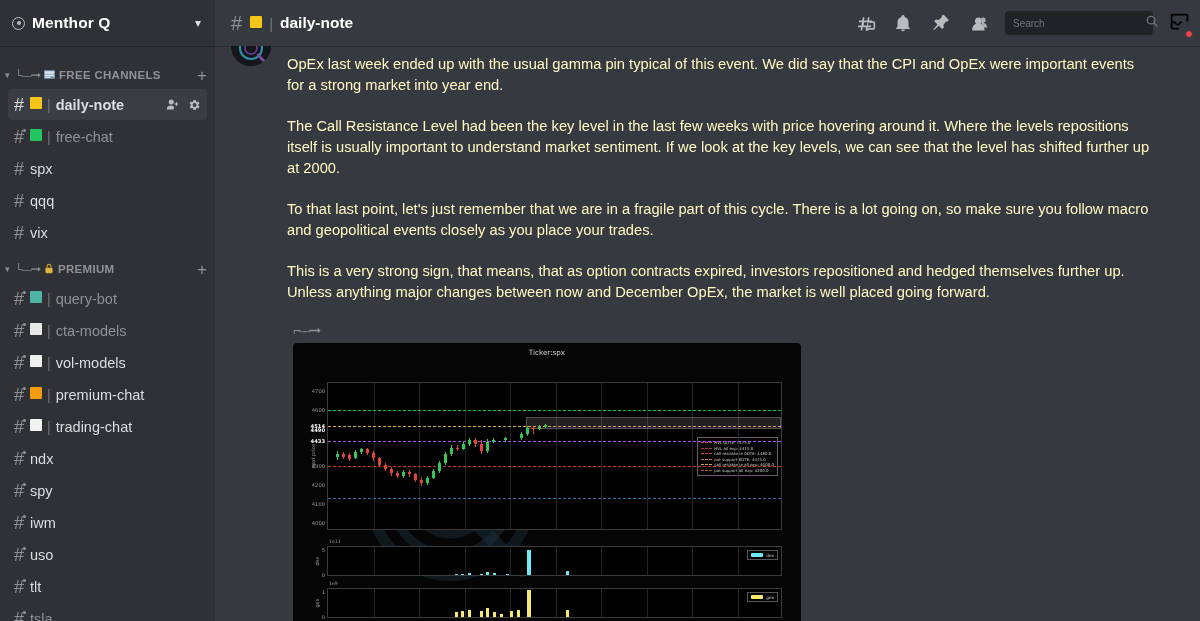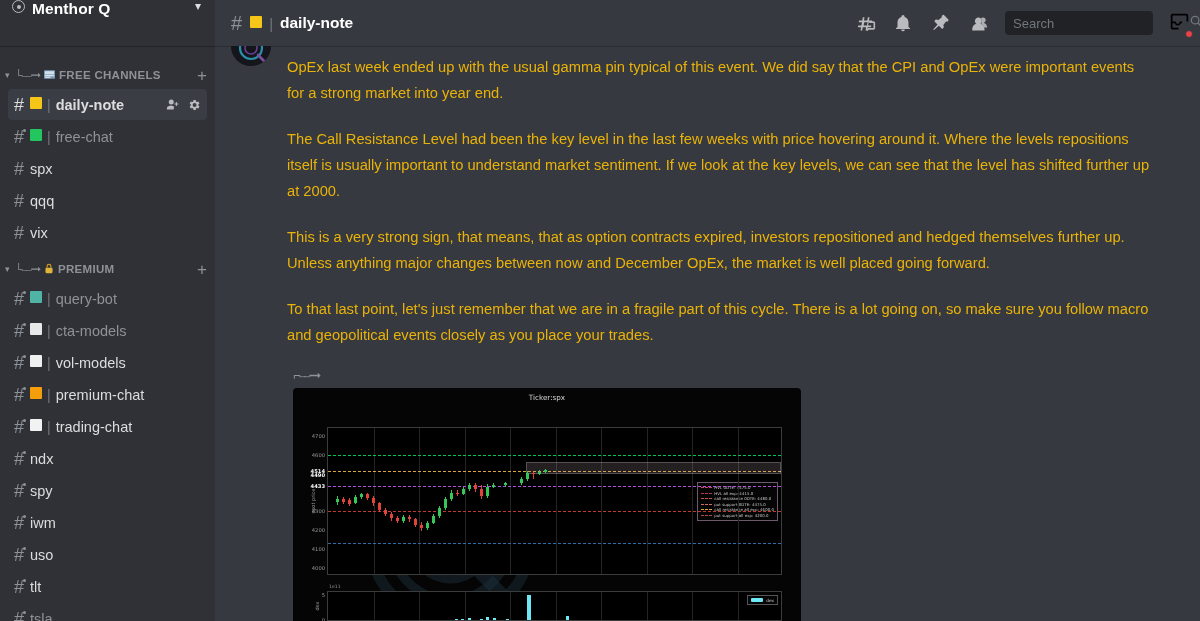--- a/index.html
+++ b/index.html
@@ -14,21 +14,21 @@
   
   .sidebar {
     width: 215px; height: 621px;
     background: #2f3136;
     display: flex; flex-direction: column;
     flex: 0 0 215px;
     position: relative;
   }
   .server-header {
     height: 46px; flex: 0 0 46px;
-    display: flex; 
+    display: flex; align-items: center;
     padding: 0 14px 0 12px;
     box-shadow: 0 1px 0 rgba(0,0,0,.28);
     cursor: pointer;
   }
   .server-badge {
     width: 13px; height: 13px; border-radius: 50%;
     border: 1.4px solid #b9bbbe;
     display: flex; align-items: center; justify-content: center;
     margin-right: 7px; flex: 0 0 13px;
   }
@@ -106,21 +106,21 @@
   .tb-spacer { flex: 1; }
   .tb-icons { display: flex; align-items: center; gap: 17px; color: #b9bbbe; }
   .tb-icons svg { display: block; cursor: pointer; }
   .searchbox {
     width: 148px; height: 24px; background: #202225;
     border-radius: 4px; display: flex; align-items: center;
     padding: 0 6px 0 8px; margin-left: 17px; cursor: text;
   }
   .searchbox input {
     flex: 1; background: transparent; border: 0; outline: 0;
-    color: #dcddde; font-size: 13px; font-family: "Liberation Sans", sans-serif;
+    color: #dcddde; font-size: 10px; font-family: "Liberation Sans", sans-serif;
   }
   .searchbox input::placeholder { color: #72767d; }
   .search-ico { color: #72767d; }
   .inbox-wrap { position: relative; margin-left: 16px; }
   .inbox-dot {
     position: absolute; right: -3px; bottom: -2px;
     width: 8px; height: 8px; border-radius: 50%;
     background: #ed4245; border: 1.5px solid #36393f;
   }
 
@@ -132,21 +132,21 @@
   .msg {
     display: flex; padding: 2px 48px 0 16px; position: relative;
   }
   .avatar {
     width: 40px; height: 40px; border-radius: 50%;
     background: #1a1c22; flex: 0 0 40px; margin-right: 16px;
     margin-top: -22px; overflow: hidden; position: relative;
   }
   .msg-body { flex: 1; min-width: 0; }
   .para {
-    color: #eab308; font-size: 14.7px; line-height: 26px;
+    color: #fef9c3; font-size: 14.7px; line-height: 21px;
     margin-bottom: 20px; max-width: 910px;
   }
   .para:first-child { margin-top: 6px; }
   .arrow-glyph {
     color: #8e9297; font-size: 13px; letter-spacing: -1.5px;
     margin: 2px 0 6px 6px; display: block; height: 14px;
   }
 
   
   .chart-card {
@@ -421,22 +421,22 @@
             <circle cx="20" cy="22" r="11" fill="none" stroke="#2b8fa8" stroke-width="2.2"></circle>
             <path d="M27 29l6 6" stroke="#7a4fa0" stroke-width="2.6" stroke-linecap="round"></path>
             <circle cx="20" cy="22" r="6" fill="none" stroke="#6a3f96" stroke-width="1.6"></circle>
           </svg>
         </div>
 
         <div class="msg-body">
           <div id="paragraphs">
               <p class="para">OpEx last week ended up with the usual gamma pin typical of this event. We did say that the CPI and OpEx were important events for a strong market into year end.</p>
               <p class="para">The Call Resistance Level had been the key level in the last few weeks with price hovering around it. Where the levels repositions itself is usually important to understand market sentiment. If we look at the key levels, we can see that the level has shifted further up at 2000.</p>
+              <p class="para">To that last point, let's just remember that we are in a fragile part of this cycle. There is a lot going on, so make sure you follow macro and geopolitical events closely as you place your trades.</p>
               <p class="para">This is a very strong sign, that means, that as option contracts expired, investors repositioned and hedged themselves further up. Unless anything major changes between now and December OpEx, the market is well placed going forward.</p>
-              <p class="para">To that last point, let's just remember that we are in a fragile part of this cycle. There is a lot going on, so make sure you follow macro and geopolitical events closely as you place your trades.</p>
             </div>
 
           <span class="arrow-glyph">⌐⎯⎯➞</span>
 
           <div class="chart-card">
             <div class="ct-title">Ticker:spx</div>
 
             <svg class="wm" viewBox="0 0 200 200">
               <circle cx="95" cy="95" r="78" fill="none" stroke="#2a4a5e" stroke-width="11" opacity=".55"></circle>
               <circle cx="95" cy="95" r="58" fill="none" stroke="#32566b" stroke-width="9" opacity=".5"></circle>

